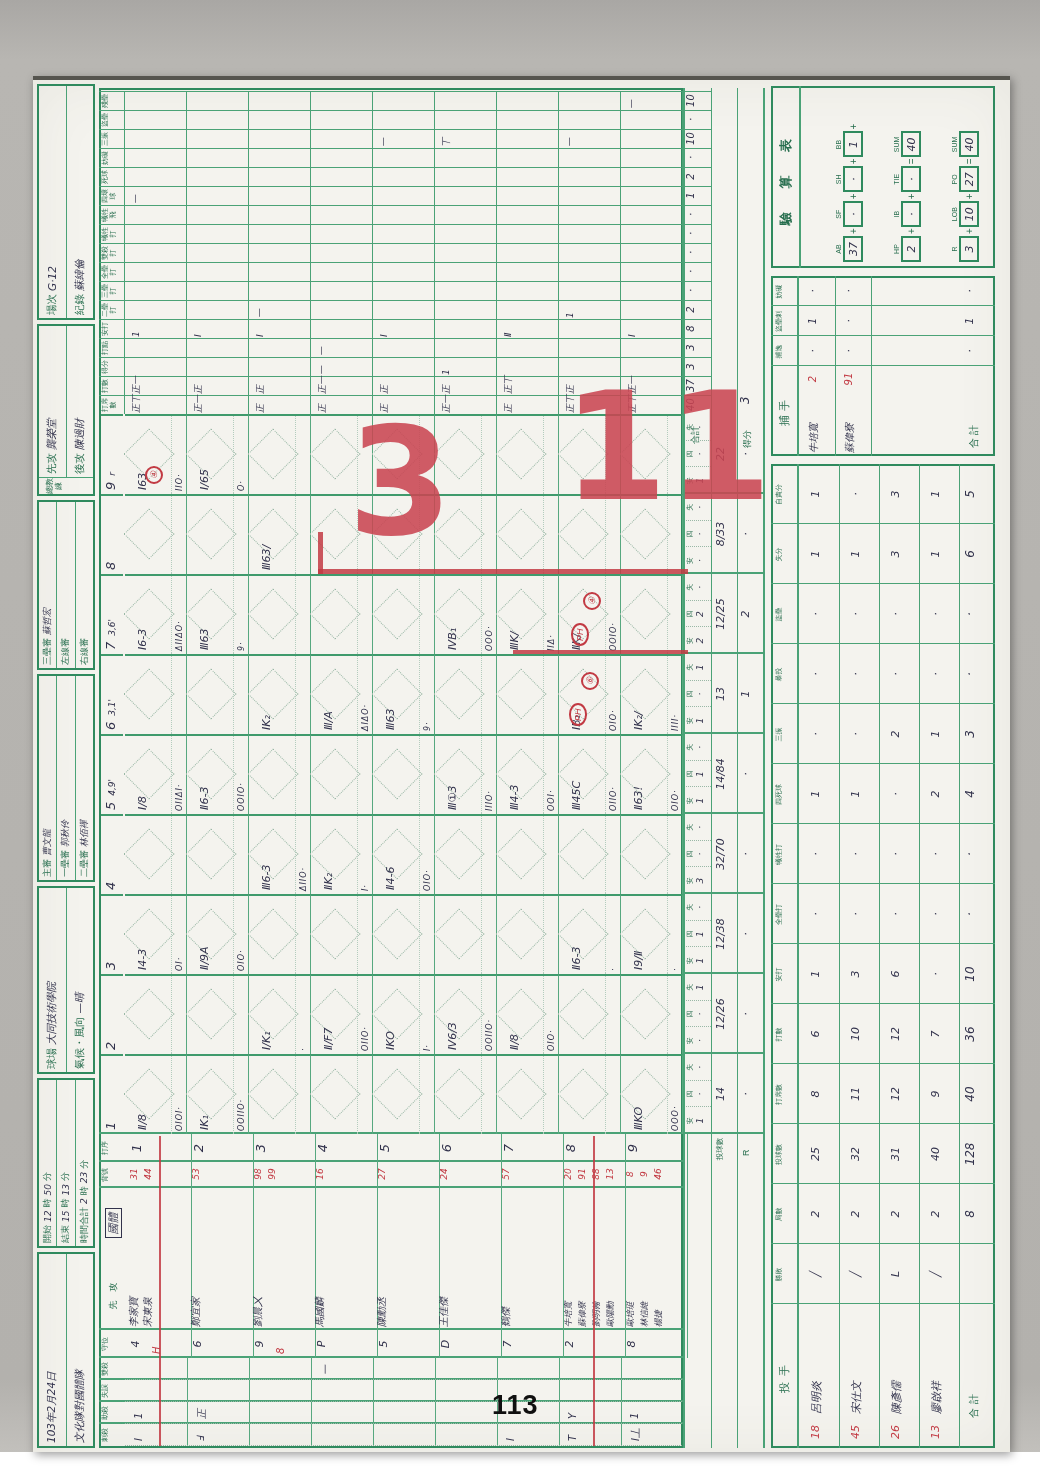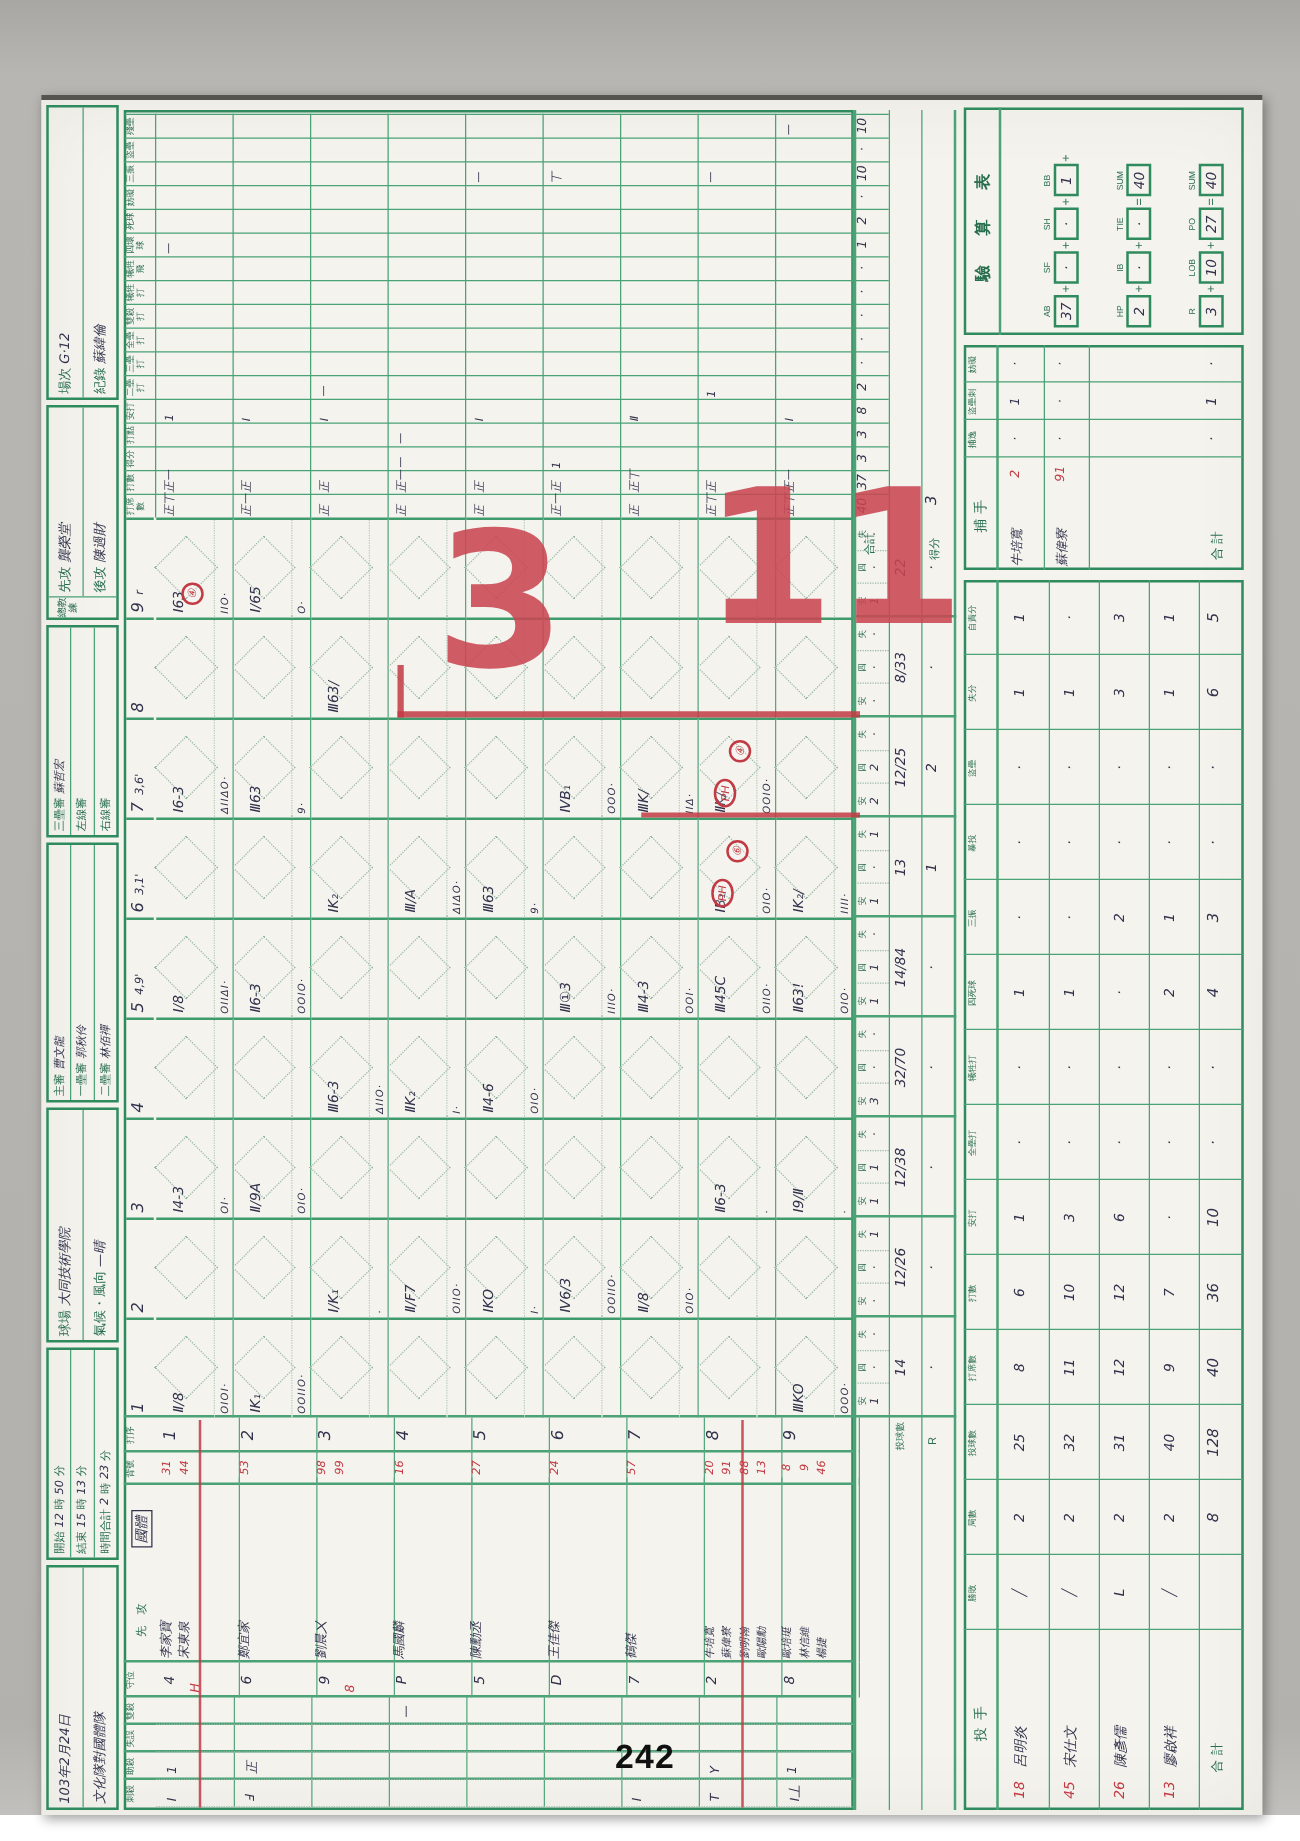--- a/index.html
+++ b/index.html
@@ -1107,15 +1107,15 @@
           </div>
         </div>
         <div class="abs redline" style="left: 6px; top: 126px; width: 310px; height: 2px;"></div>
         <div class="abs redline" style="left: 6px; top: 560px; width: 310px; height: 2px;"></div>
         <div class="abs redline" style="left: 798px; top: 480px; width: 4px; height: 175px;"></div>
         <div class="abs redline" style="left: 878px; top: 285px; width: 5px; height: 370px;"></div>
         <div class="abs redline" style="left: 878px; top: 285px; width: 42px; height: 5px;"></div>
         <div class="abs big" style="left: 890px; top: 310px; width: 150px; height: 160px;">3</div>
         <div class="abs big" style="left: 920px; top: 530px; width: 160px; height: 160px;">11</div>
       </div>
-    <div id="page-number">242</div>
+    <div id="page-number">113</div>
   </div>
 </div>
 
 </body></html>

